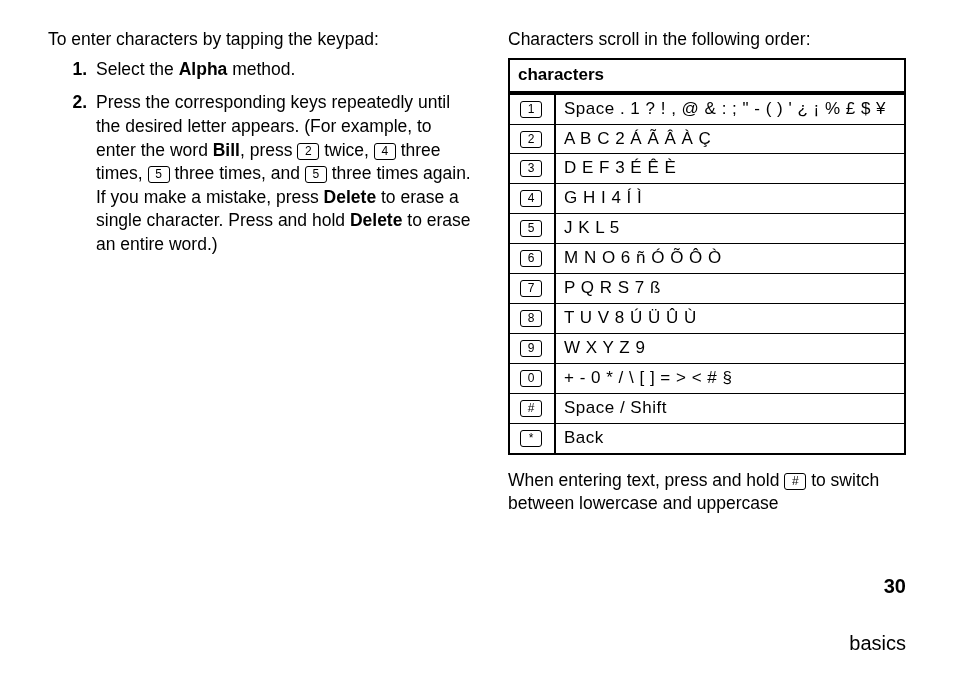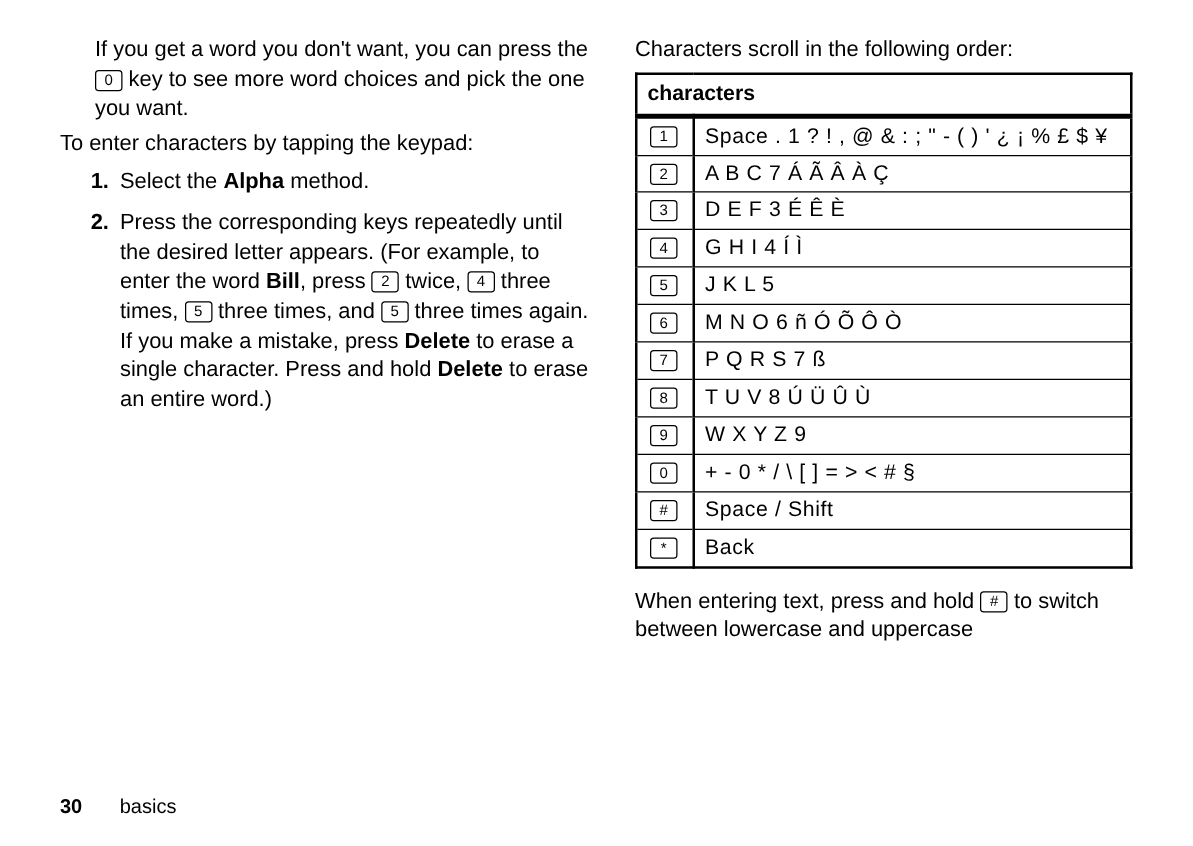--- a/index.html
+++ b/index.html
@@ -81,35 +81,33 @@
     padding: 3px 8px 3px 8px;
     vertical-align: top;
     letter-spacing: 0.5px;
   }
   table.chars tbody tr:last-child td { border-bottom: 2px solid #000; }
   table.chars td.keycol { width: 32px; padding-left:10px; padding-right:2px; letter-spacing:normal;}
 
   .footer {
     display: flex;
     gap: 30px;
-    align-items: center;
-    font-size: 16px;
+    align-items: flex-end;
+    font-size: 20px;
     padding-top: 6px;
     padding-left:0px;
+    flex-direction:column;
   }
   .footer .pn { font-weight: bold; }
 </style>
 </head>
 <body>
 
 <div class="cols">
   <div class="col col-left">
-    <p>
-      <span>If you get a word you don't want, you can press the </span><span class="keycap">0</span><span> key to see more word choices and pick the one you want.</span>
-    </p>
 
 
     <p style="margin-left:-28px;">To enter characters by tapping the keypad:</p>
 
     <ol>
       <li>
         <span>Select the </span><b>Alpha</b><span> method.</span>
       </li>
       <li>
         <span>Press the corresponding keys repeatedly until the desired letter appears. (For example, to enter the word </span><b>Bill</b><span>, press </span><span class="keycap">2</span><span> twice, </span><span class="keycap">4</span><span> three times, </span><span class="keycap">5</span><span> three times, and </span><span class="keycap">5</span><span> three times again. If you make a mistake, press </span><b>Delete</b><span> to erase a single character. Press and hold </span><b>Delete</b><span> to erase an entire word.)</span>
@@ -127,21 +125,21 @@
             <th colspan="2">characters</th>
           </tr>
       </thead>
       <tbody id="char-tbody">
           <tr>
             <td class="keycol"><span class="keycap">1</span></td>
             <td>Space . 1 ? ! , @ &amp; : ; " - ( ) ' ¿ ¡ % £ $ ¥</td>
           </tr>
           <tr>
             <td class="keycol"><span class="keycap">2</span></td>
-            <td>A B C 7 Á Ã Â À Ç</td>
+            <td>A B C 2 Á Ã Â À Ç</td>
           </tr>
           <tr>
             <td class="keycol"><span class="keycap">3</span></td>
             <td>D E F 3 É Ê È</td>
           </tr>
           <tr>
             <td class="keycol"><span class="keycap">4</span></td>
             <td>G H I 4 Í Ì</td>
           </tr>
           <tr>

